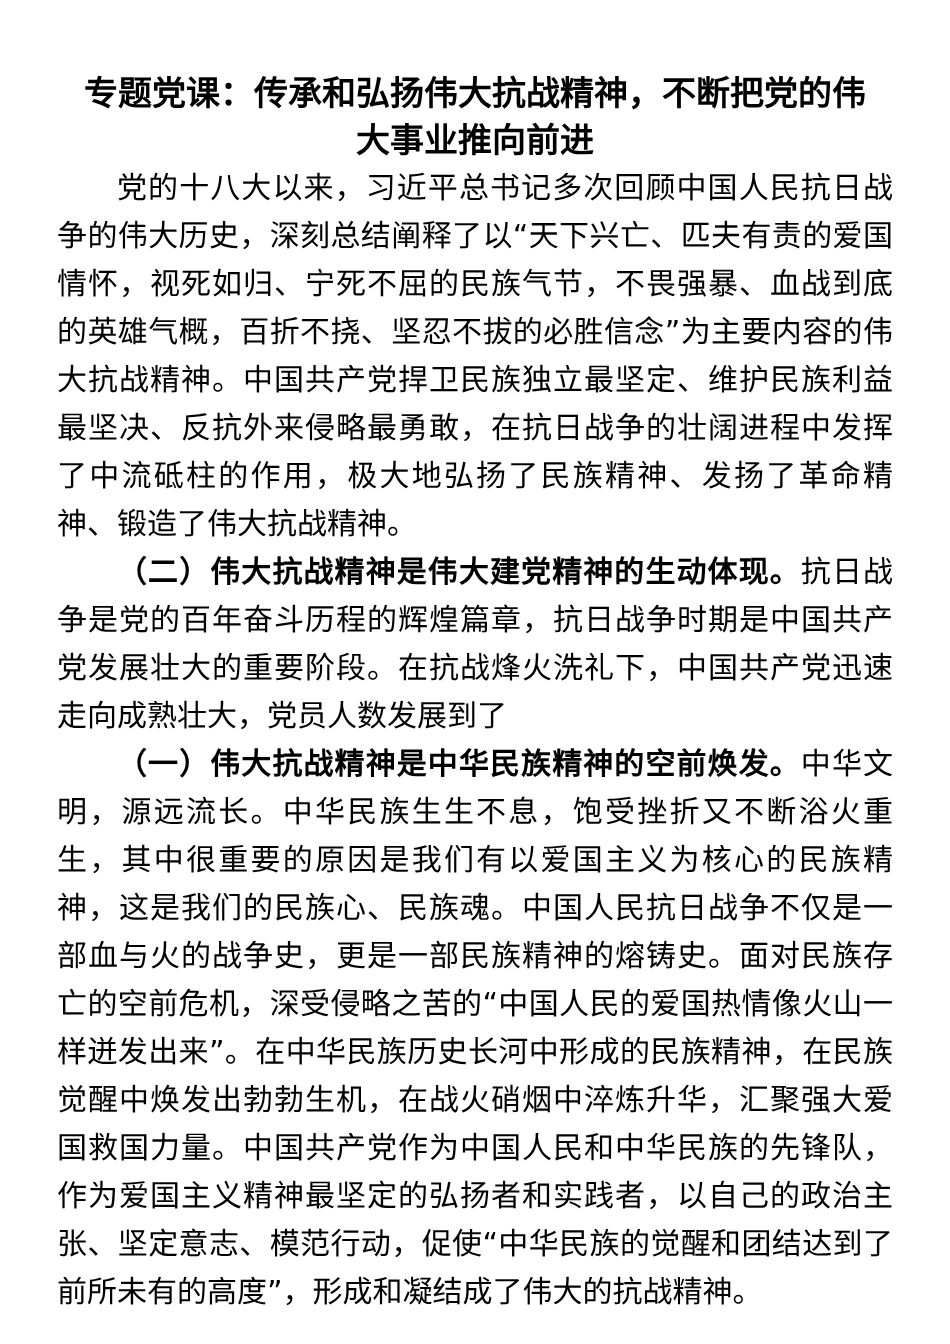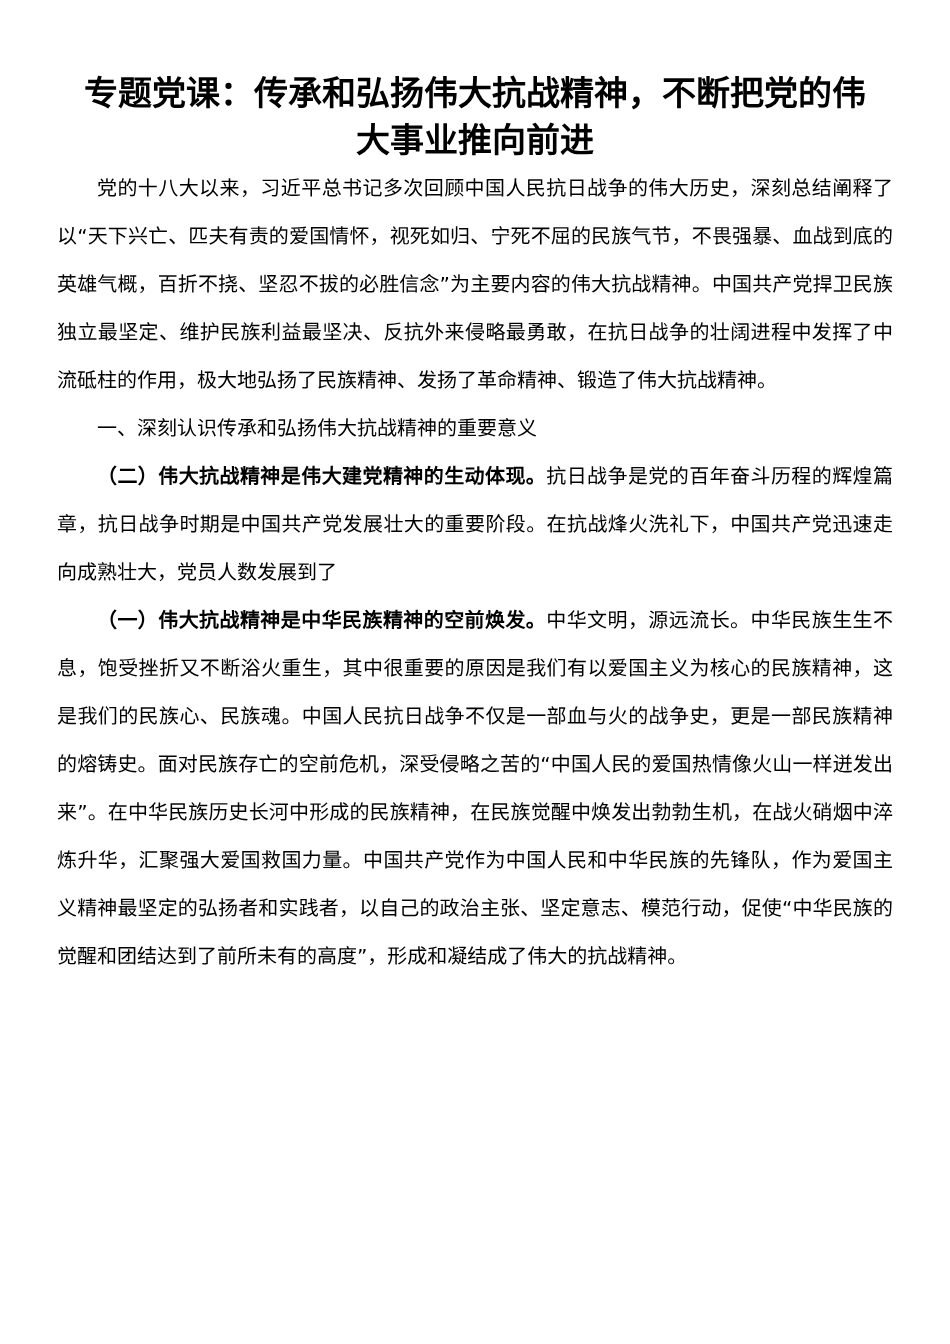--- a/index.html
+++ b/index.html
@@ -22,40 +22,39 @@
     margin: 0 auto;
     max-width: 800px;
     font-size: 34px;
     font-weight: bold;
     line-height: 47px;
     text-align: center;
     letter-spacing: 0;
   }
   .para {
     margin: 0;
-    font-size: 20px;
+    font-size: 30px;
     line-height: 48px;
     text-align: justify;
     text-justify: inter-ideograph;
     text-indent: 2em;
     font-weight: normal;
     word-break: break-all;
   }
   .para .lead {
     font-weight: bold;
   }
 </style>
 </head>
 <body>
 
 <div class="page">
 
   <h1 class="title">专题党课：传承和弘扬伟大抗战精神，不断把党的伟大事业推向前进</h1>
 
   <p class="para">党的十八大以来，习近平总书记多次回顾中国人民抗日战争的伟大历史，深刻总结阐释了以“天下兴亡、匹夫有责的爱国情怀，视死如归、宁死不屈的民族气节，不畏强暴、血战到底的英雄气概，百折不挠、坚忍不拔的必胜信念”为主要内容的伟大抗战精神。中国共产党捍卫民族独立最坚定、维护民族利益最坚决、反抗外来侵略最勇敢，在抗日战争的壮阔进程中发挥了中流砥柱的作用，极大地弘扬了民族精神、发扬了革命精神、锻造了伟大抗战精神。</p>
 
-  <p class="para">一、深刻认识传承和弘扬伟大抗战精神的重要意义</p>
 
   <p class="para"><span class="lead">（二）伟大抗战精神是伟大建党精神的生动体现。</span><span>抗日战争是党的百年奋斗历程的辉煌篇章，抗日战争时期是中国共产党发展壮大的重要阶段。在抗战烽火洗礼下，中国共产党迅速走向成熟壮大，党员人数发展到了</span></p>
 
   <p class="para"><span class="lead">（一）伟大抗战精神是中华民族精神的空前焕发。</span><span>中华文明，源远流长。中华民族生生不息，饱受挫折又不断浴火重生，其中很重要的原因是我们有以爱国主义为核心的民族精神，这是我们的民族心、民族魂。中国人民抗日战争不仅是一部血与火的战争史，更是一部民族精神的熔铸史。面对民族存亡的空前危机，深受侵略之苦的“中国人民的爱国热情像火山一样迸发出来”。在中华民族历史长河中形成的民族精神，在民族觉醒中焕发出勃勃生机，在战火硝烟中淬炼升华，汇聚强大爱国救国力量。中国共产党作为中国人民和中华民族的先锋队，作为爱国主义精神最坚定的弘扬者和实践者，以自己的政治主张、坚定意志、模范行动，促使“中华民族的觉醒和团结达到了前所未有的高度”，形成和凝结成了伟大的抗战精神。</span></p>
 
 </div>
 
 </body></html>

